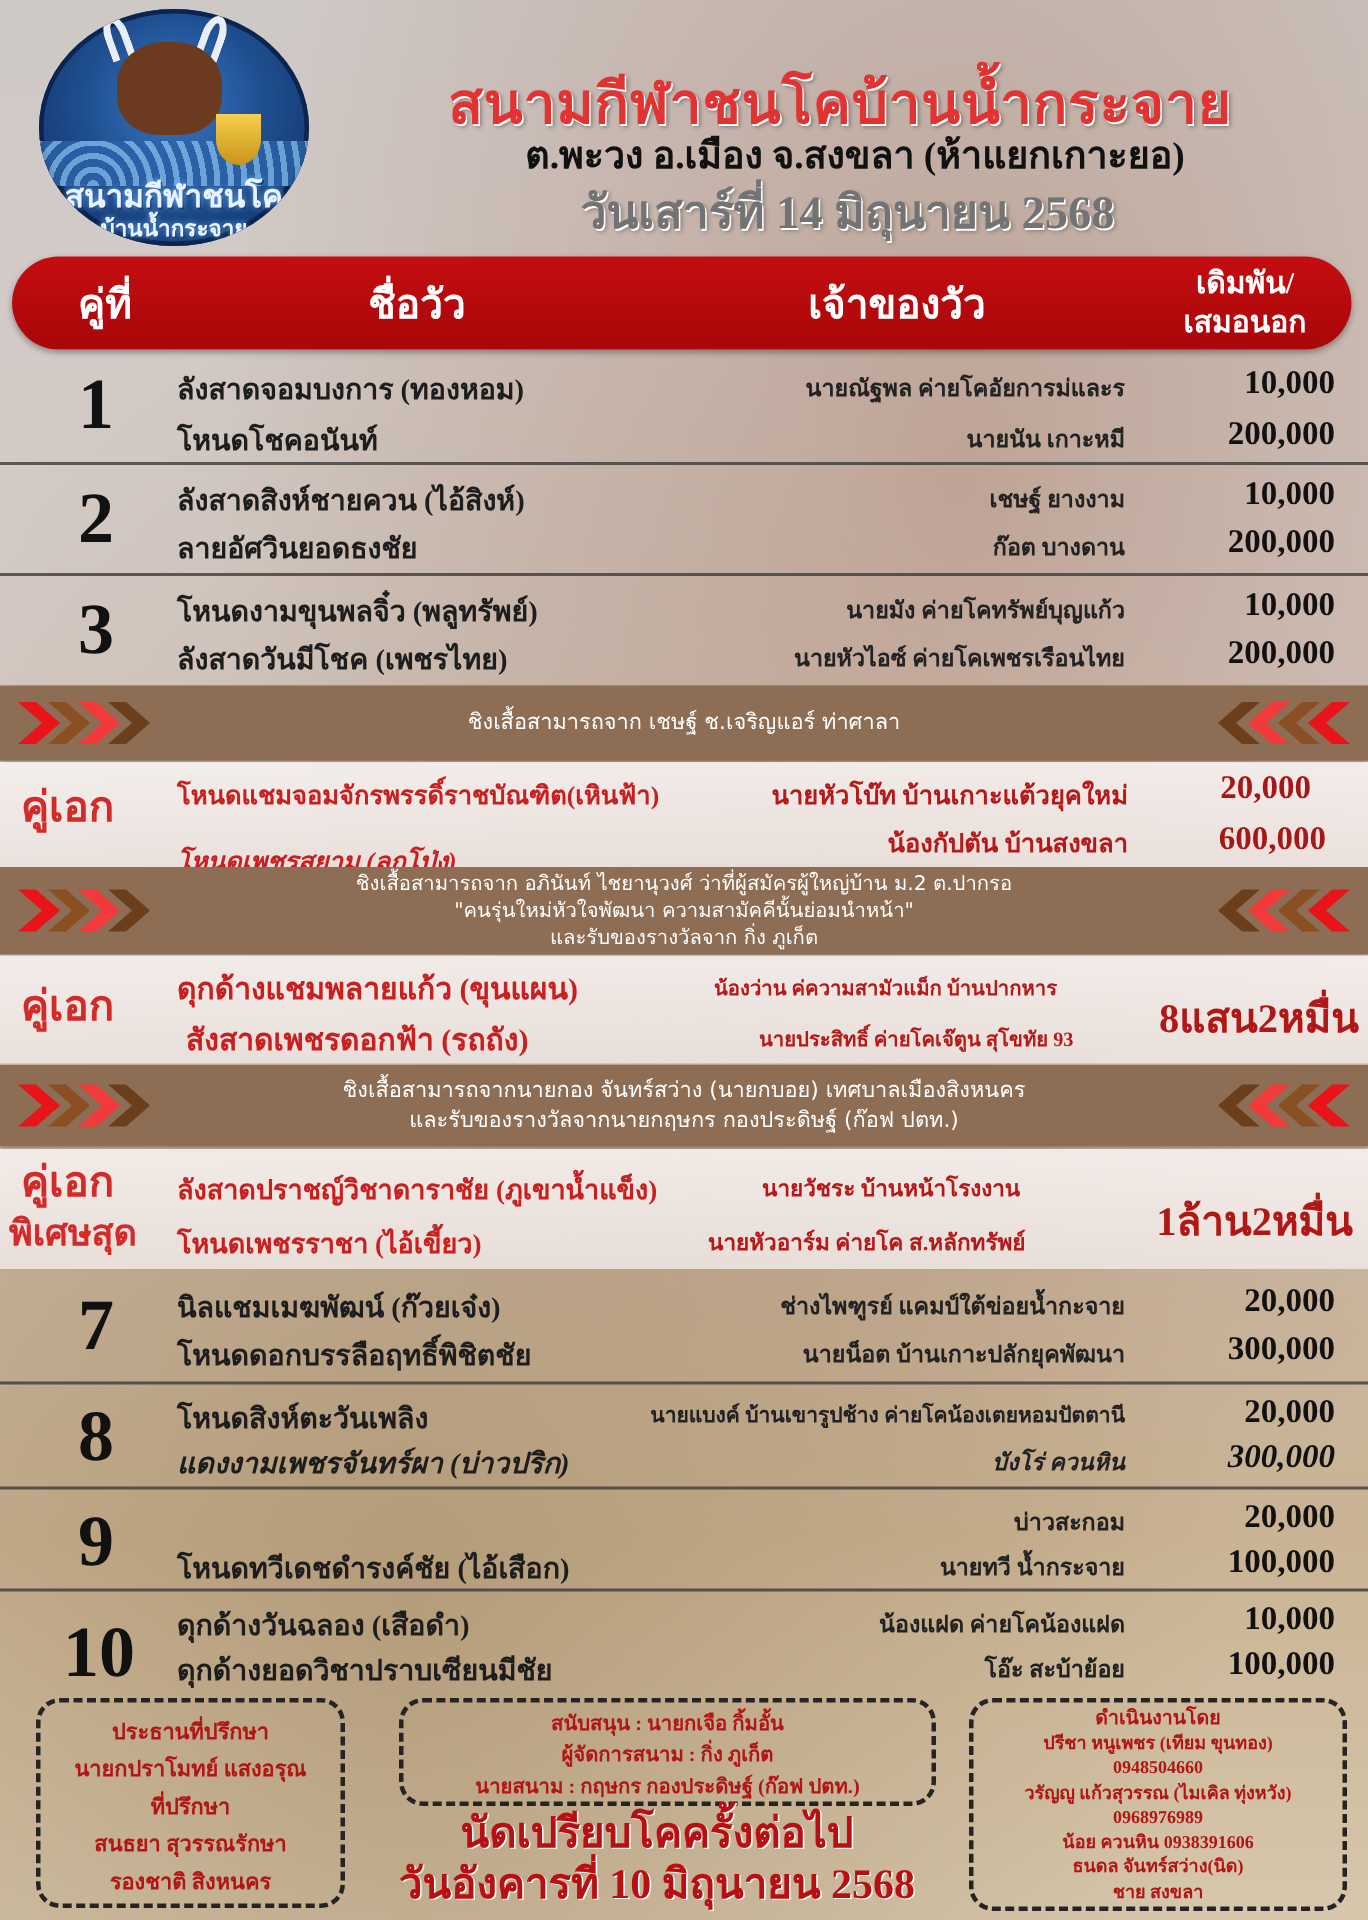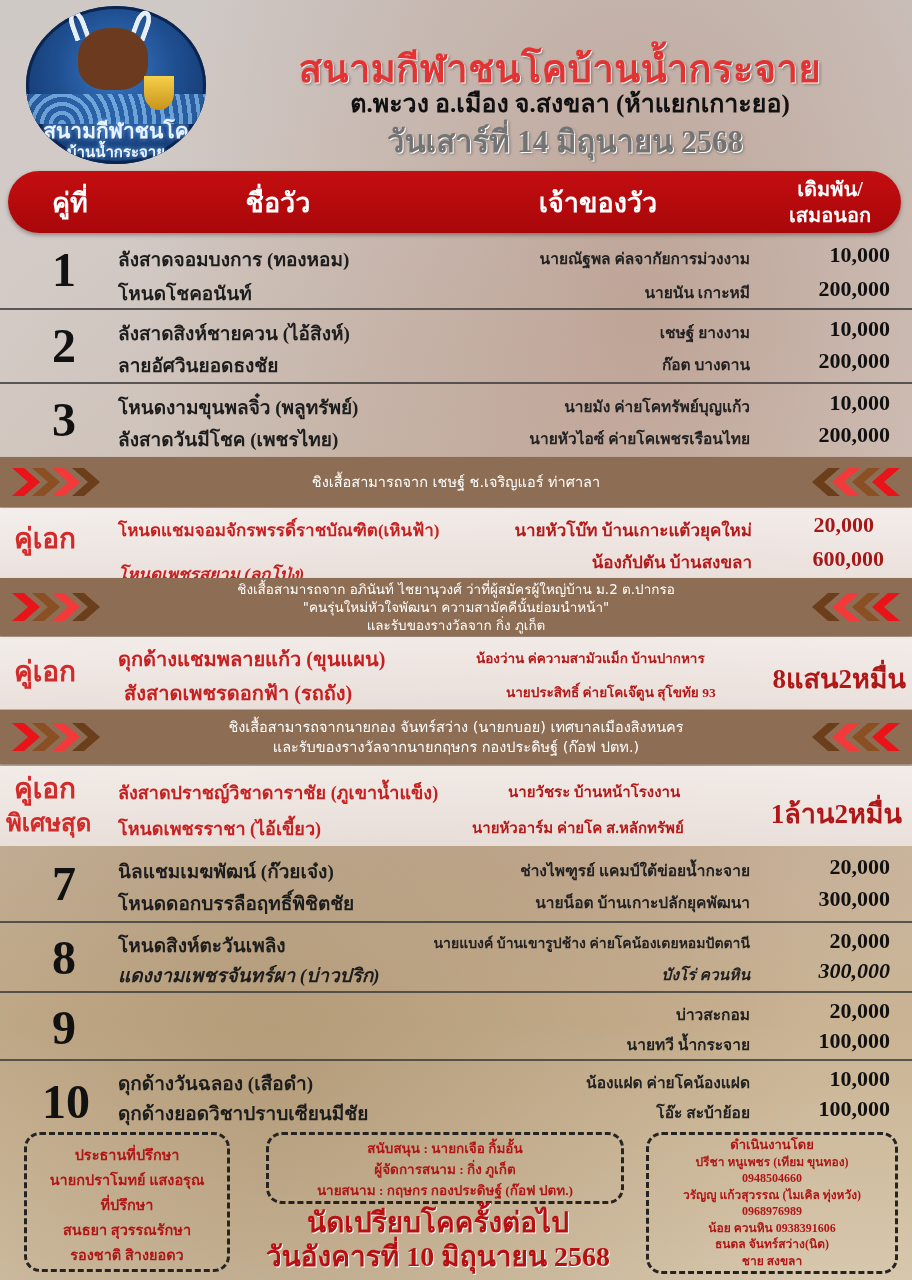--- a/index.html
+++ b/index.html
@@ -153,21 +153,21 @@
     <div class="h h4">
       <span>เดิมพัน/</span>
       <span>เสมอนอก</span>
     </div>
   </div>
 
   <div class="row" style="top:238px;height:70px;">
     <div class="num" style="top:4px;">1</div>
     <div class="line" style="top:4px;">
       <span class="cow">ลังสาดจอมบงการ (ทองหอม)</span>
-      <span class="owner">นายณัฐพล ค่ลจากัยการม่วงงาม</span>
+      <span class="owner">นายณัฐพล ค่ายโคอัยการม่และร</span>
       <span class="bet">10,000</span>
     </div>
     <div class="line" style="top:38px;">
       <span class="cow">โหนดโชคอนันท์</span>
       <span class="owner">นายนัน เกาะหมี</span>
       <span class="bet">200,000</span>
     </div>
   </div>
   <div class="sep" style="top:308px;"></div>
 
@@ -310,20 +310,21 @@
   </div>
   <div class="sep" style="top:991px;"></div>
 
   <div class="row" style="top:994px;height:64px;">
     <div class="num" style="top:6px;">9</div>
     <div class="line" style="top:4px;">
       <span class="owner">บ่าวสะกอม</span>
       <span class="bet">20,000</span>
     </div>
     <div class="line" style="top:34px;">
+      <span class="cow">โหนดทวีเดชดำรงค์ชัย (ไอ้เสือก)</span>
       <span class="owner">นายทวี น้ำกระจาย</span>
       <span class="bet">100,000</span>
     </div>
   </div>
   <div class="sep" style="top:1059px;"></div>
 
   <div class="row" style="top:1062px;height:64px;">
     <div class="num" style="top:12px;left:26px;width:80px;">10</div>
     <div class="line" style="top:4px;">
       <span class="cow">ดุกด้างวันฉลอง (เสือดำ)</span>
@@ -335,21 +336,21 @@
       <span class="owner">โอ๊ะ สะบ้าย้อย</span>
       <span class="bet">100,000</span>
     </div>
   </div>
 
   <div class="box" style="left:24px;top:1132px;width:206px;height:140px;font-size:14.5px;line-height:25px;padding-top:8px;">
     <span class="l">ประธานที่ปรึกษา</span>
     <span class="l">นายกปราโมทย์ แสงอรุณ</span>
     <span class="l">ที่ปรึกษา</span>
     <span class="l">สนธยา สุวรรณรักษา</span>
-    <span class="l">รองชาติ สิางยอดว</span>
+    <span class="l">รองชาติ สิงหนคร</span>
   </div>
 
   <div class="box" style="left:266px;top:1132px;width:358px;height:72px;font-size:13.5px;line-height:21px;padding-top:3px;">
     <span class="l">สนับสนุน : นายกเจือ กิ้มอั้น</span>
     <span class="l">ผู้จัดการสนาม : กิ่ง ภูเก็ต</span>
     <span class="l">นายสนาม : กฤษกร กองประดิษฐ์ (ก๊อฟ ปตท.)</span>
   </div>
 
   <div class="footer-next">
     <div class="n1">นัดเปรียบโคครั้งต่อไป</div>

